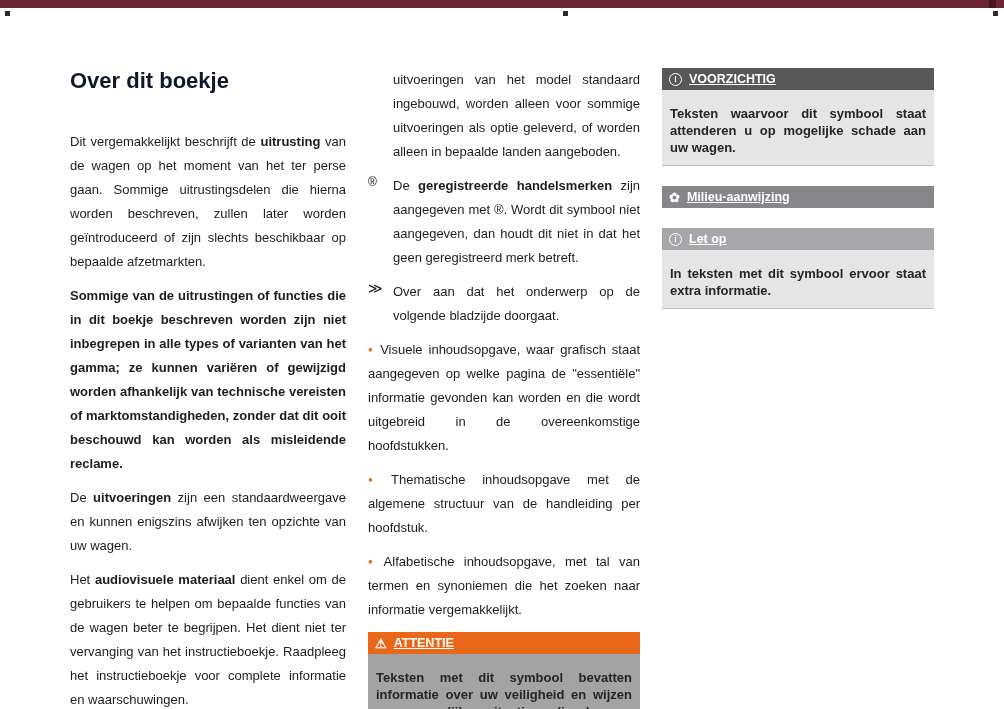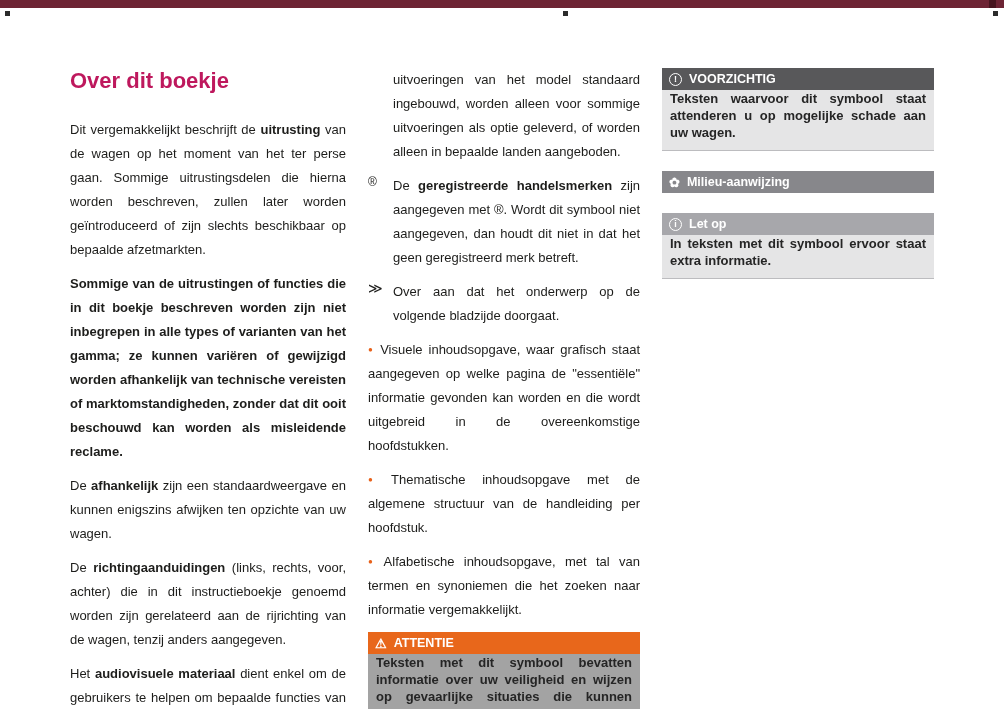--- a/index.html
+++ b/index.html
@@ -19,21 +19,21 @@
   .mark-center { top:11px; left:563px; }
   .mark-right { top:11px; right:6px; }
 
   .content { position:absolute; top:68px; left:70px; display:flex; gap:22px; }
   .col { width:276px; }
   .col-middle { width:272px; }
   .col-right { width:272px; }
 
   .title {
     font-size:22px; line-height:26px; font-weight:bold;
-    color:#be185d; margin-bottom:24px;
+    color:#0f172a; margin-bottom:36px;
   }
   .para {
     font-size:13px; line-height:24px; text-align:justify;
     margin-bottom:10px;
   }
   .b { font-weight:bold; }
 
   .marked { display:flex; margin-bottom:10px; }
   .marker { width:25px; flex:none; font-size:13px; line-height:17px; }
   .marker.asterisk { font-size:17px; line-height:16px; }
@@ -47,23 +47,23 @@
   .box { margin-bottom:20px; }
   .box-header {
     display:flex; align-items:center; gap:7px;
     height:22px; padding:0 7px;
     color:#ffffff; font-weight:bold; font-size:12.5px;
   }
   .attention-header { background:#e8671b; }
   .caution-header   { background:#58585a; }
   .env-header       { background:#87878b; }
   .note-header      { background:#a7a7ab; }
-  .box-title { white-space:nowrap; }
+  .box-title { white-space:nowrap;text-decoration:underline; }
   .box-body {
-    padding:0 8px 9px; font-weight:bold;
+    padding:15px 8px 9px; font-weight:bold;
     font-size:13px; line-height:17px; text-align:justify; color:#252525;
   }
   .attention-body { background:#a3a3a3; border-bottom:6px solid #d946ef; }
   .gray-body { background:#e5e5e6; border-bottom:1px solid #bcbcbf; }
   .attention-box { margin-top:6px; margin-bottom:0; }
 
   .glyph-icon { font-size:13px; line-height:1; flex:none; }
   .circle-icon {
     display:inline-flex; align-items:center; justify-content:center;
     width:13px; height:13px; flex:none;
@@ -82,22 +82,21 @@
   <div class="regmark mark-center"></div>
   <div class="regmark mark-right"></div>
 
   <div class="content">
 
     <div class="col col-left">
       <h1 class="title">Over dit boekje</h1>
 
       <p class="para"><span>Dit vergemakkelijkt beschrijft de </span><span class="b">uitrusting</span><span> van de wagen op het moment van het ter perse gaan. Sommige uitrustingsdelen die hierna worden beschreven, zullen later worden geïntroduceerd of zijn slechts beschikbaar op bepaalde afzetmarkten.</span></p>
       <p class="para"><span class="b">Sommige van de uitrustingen of functies die in dit boekje beschreven worden zijn niet inbegrepen in alle types of varianten van het gamma; ze kunnen variëren of gewijzigd worden afhankelijk van technische vereisten of marktomstandigheden, zonder dat dit ooit beschouwd kan worden als misleidende reclame.</span></p>
-      <p class="para"><span>De </span><span class="b">afhankelijk</span><span> zijn een standaardweergave en kunnen enigszins afwijken ten opzichte van uw wagen.</span></p>
-      <p class="para"><span>De </span><span class="b">richtingaanduidingen</span><span> (links, rechts, voor, achter) die in dit instructieboekje genoemd worden zijn gerelateerd aan de rijrichting van de wagen, tenzij anders aangegeven.</span></p>
+      <p class="para"><span>De </span><span class="b">uitvoeringen</span><span> zijn een standaardweergave en kunnen enigszins afwijken ten opzichte van uw wagen.</span></p>
       <p class="para"><span>Het </span><span class="b">audiovisuele materiaal</span><span> dient enkel om de gebruikers te helpen om bepaalde functies van de wagen beter te begrijpen. Het dient niet ter vervanging van het instructieboekje. Raadpleeg het instructieboekje voor complete informatie en waarschuwingen.</span></p>
 
       <div class="marked">
         <span class="marker asterisk">✱</span>
         <p class="para flex1"><span>De </span><span class="b">met een asterisk gemarkeerde uitrustingen</span><span> worden alleen in bepaalde</span></p>
       </div>
     </div>
 
     <div class="col col-middle">
       <p class="para cont"><span>uitvoeringen van het model standaard ingebouwd, worden alleen voor sommige uitvoeringen als optie geleverd, of worden alleen in bepaalde landen aangeboden.</span></p>

